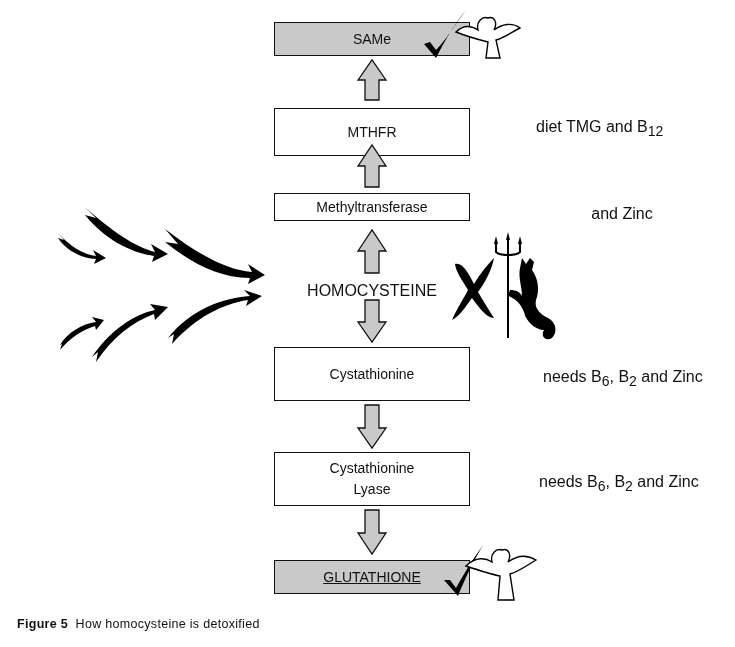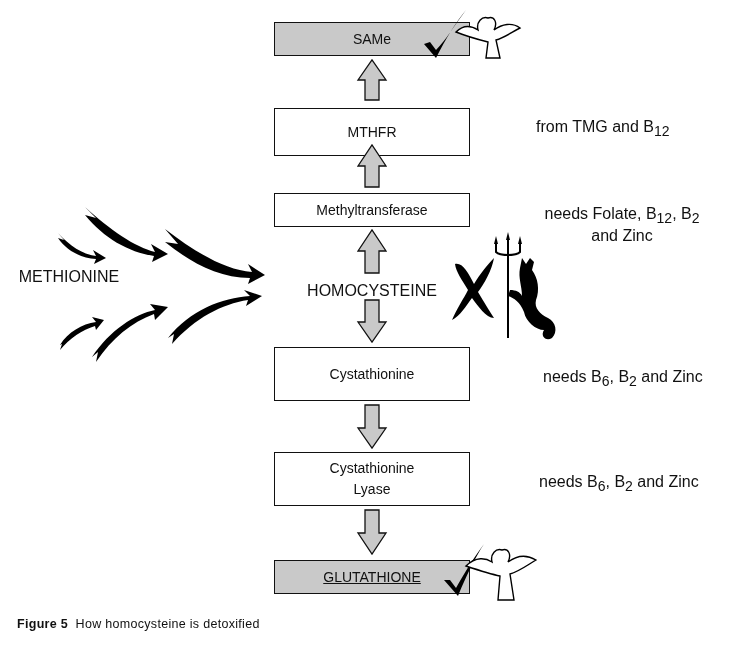--- a/index.html
+++ b/index.html
@@ -18,46 +18,44 @@
 </style>
 </head>
 <body>
 
 <div class="box gray" style="top:22px;height:34px;">
   <span>SAMe</span>
 </div>
 <div class="box" style="top:108px;height:48px;">
   <span>MTHFR</span>
 </div>
-<div class="box" style="top:193px;height:34px;">
+<div class="box" style="top:193px;height:28px;">
   <span>Methyltransferase</span>
 </div>
 <div class="label" style="left:274px;width:196px;top:280px;">
   <span>HOMOCYSTEINE</span>
 </div>
 <div class="box" style="top:347px;height:54px;flex-direction:column;">
   <span>Cystathionine</span>
 </div>
 <div class="box" style="top:452px;height:54px;flex-direction:column;">
   <span>Cystathionine</span>
   <span>Lyase</span>
 </div>
 <div class="box gray" style="top:560px;height:34px;text-decoration:underline;">
   <span>GLUTATHIONE</span>
 </div>
 
 <div class="label" style="left:4px;width:130px;top:266px;">
-  <div>METHIONINE</div>
 </div>
 
 <div class="note" style="left:536px;top:116px;">
-  <span>from TMG and B</span><sub>12</sub>
+  <span>diet TMG and B</span><sub>12</sub>
 </div>
 <div class="note" style="left:532px;top:203px;width:180px;">
-  <div><span>needs Folate, B</span><sub>12</sub><span>, B</span><sub>2</sub></div>
   <div>and Zinc</div>
 </div>
 <div class="note" style="left:543px;top:366px;">
   <span>needs B</span><sub>6</sub><span>, B</span><sub>2</sub><span> and Zinc</span>
 </div>
 <div class="note" style="left:539px;top:471px;">
   <span>needs B</span><sub>6</sub><span>, B</span><sub>2</sub><span> and Zinc</span>
 </div>
 
 <svg class="layer" width="735" height="647" viewBox="0 0 735 647">

